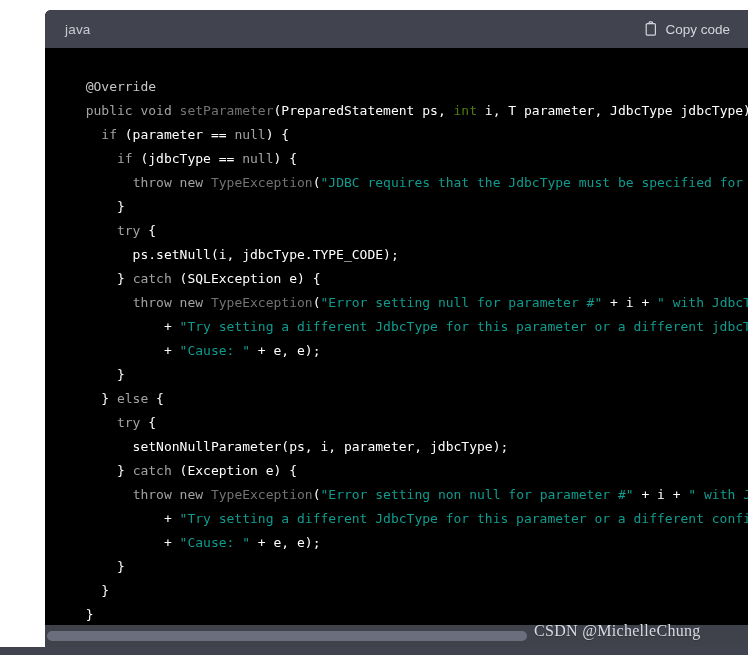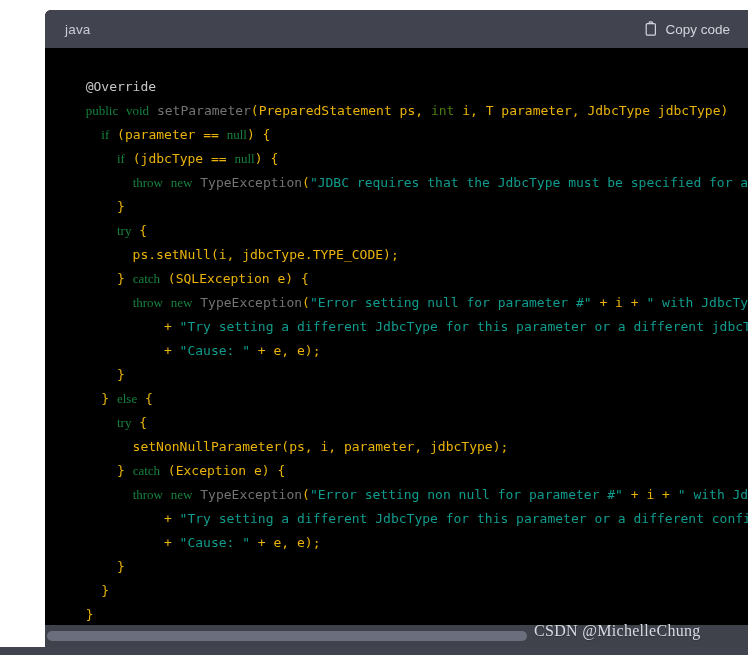--- a/index.html
+++ b/index.html
@@ -86,25 +86,25 @@
     font-family: "DejaVu Sans Mono", monospace;
     font-size: 13px;
     line-height: 24px;
     color: #ffffff;
     letter-spacing: 0px;
   }
 
   .ln { display: block; height: 24px; }
 
   
-  .t-kw    { color: #15803d; font-family: Liberation Serif, serif; }
+  .t-kw    { color: #a3a3a3; }
   .t-fn    { color: #737373; }
   .t-str   { color: #0f9b8e; }
   .t-num   { color: #4d7c0f; }
-  .t-plain { color: #eab308; }
+  .t-plain { color: #ffffff; }
   .t-ann   { color: #c8c8c8; }
 
   
   .hscroll-track {
     position: absolute;
     left: 45px;
     top: 625px;
     width: 703px;
     height: 22px;
     background: #3f414b;

